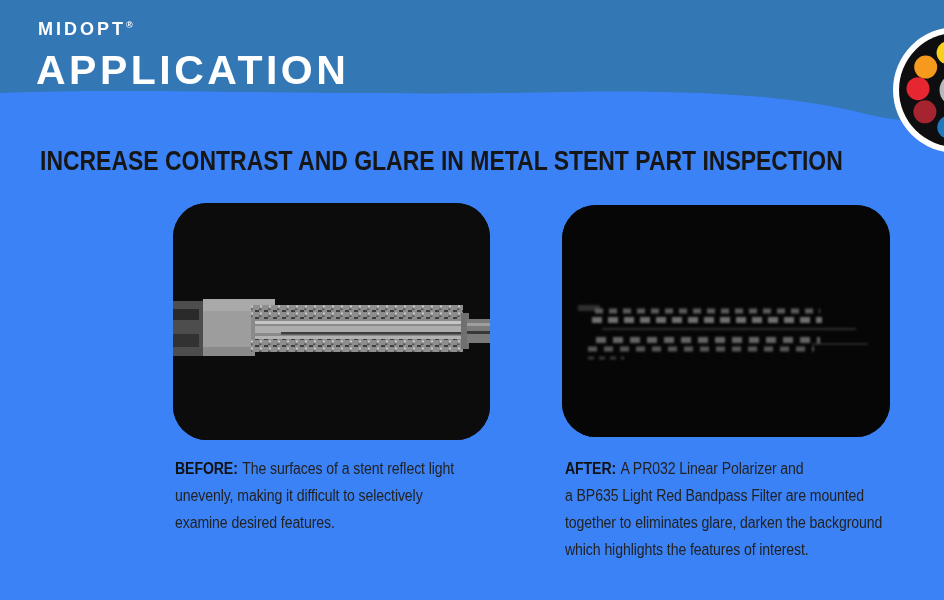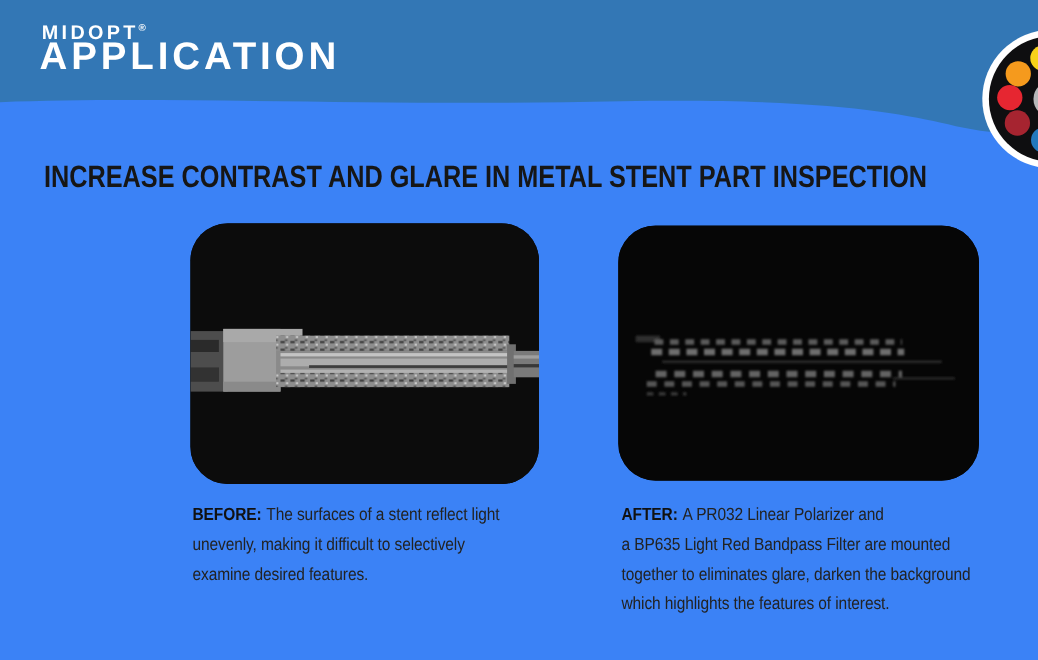--- a/index.html
+++ b/index.html
@@ -10,22 +10,22 @@
   }
   
   .banner { position: absolute; top: 0; left: 0; width: 944px; height: 160px; }
   .banner-svg { position: absolute; top: 0; left: 0; }
   .brand {
     position: absolute; left: 38px; top: 19px;
     color: #ffffff; font-weight: bold; font-size: 18px; letter-spacing: 3px;
   }
   .brand sup { font-size: 9px; letter-spacing: 0; vertical-align: 7px; }
   .banner-title {
-    position: absolute; left: 36px; top: 32px;
-    color: #ffffff; font-weight: bold; font-size: 35px; letter-spacing: 3.5px;
+    position: absolute; left: 36px; top: 47px;
+    color: #ffffff; font-weight: bold; font-size: 41px; letter-spacing: 3.5px;
   }
   
   .headline { position: absolute; left: 40px; top: 141px; height: 34px; }
   .headline .condense {
     display: inline-block; white-space: nowrap;
     font-size: 28px; font-weight: bold; color: #161616;
     transform: scaleX(0.82); transform-origin: left top;
   }
   
   .img-frame {

